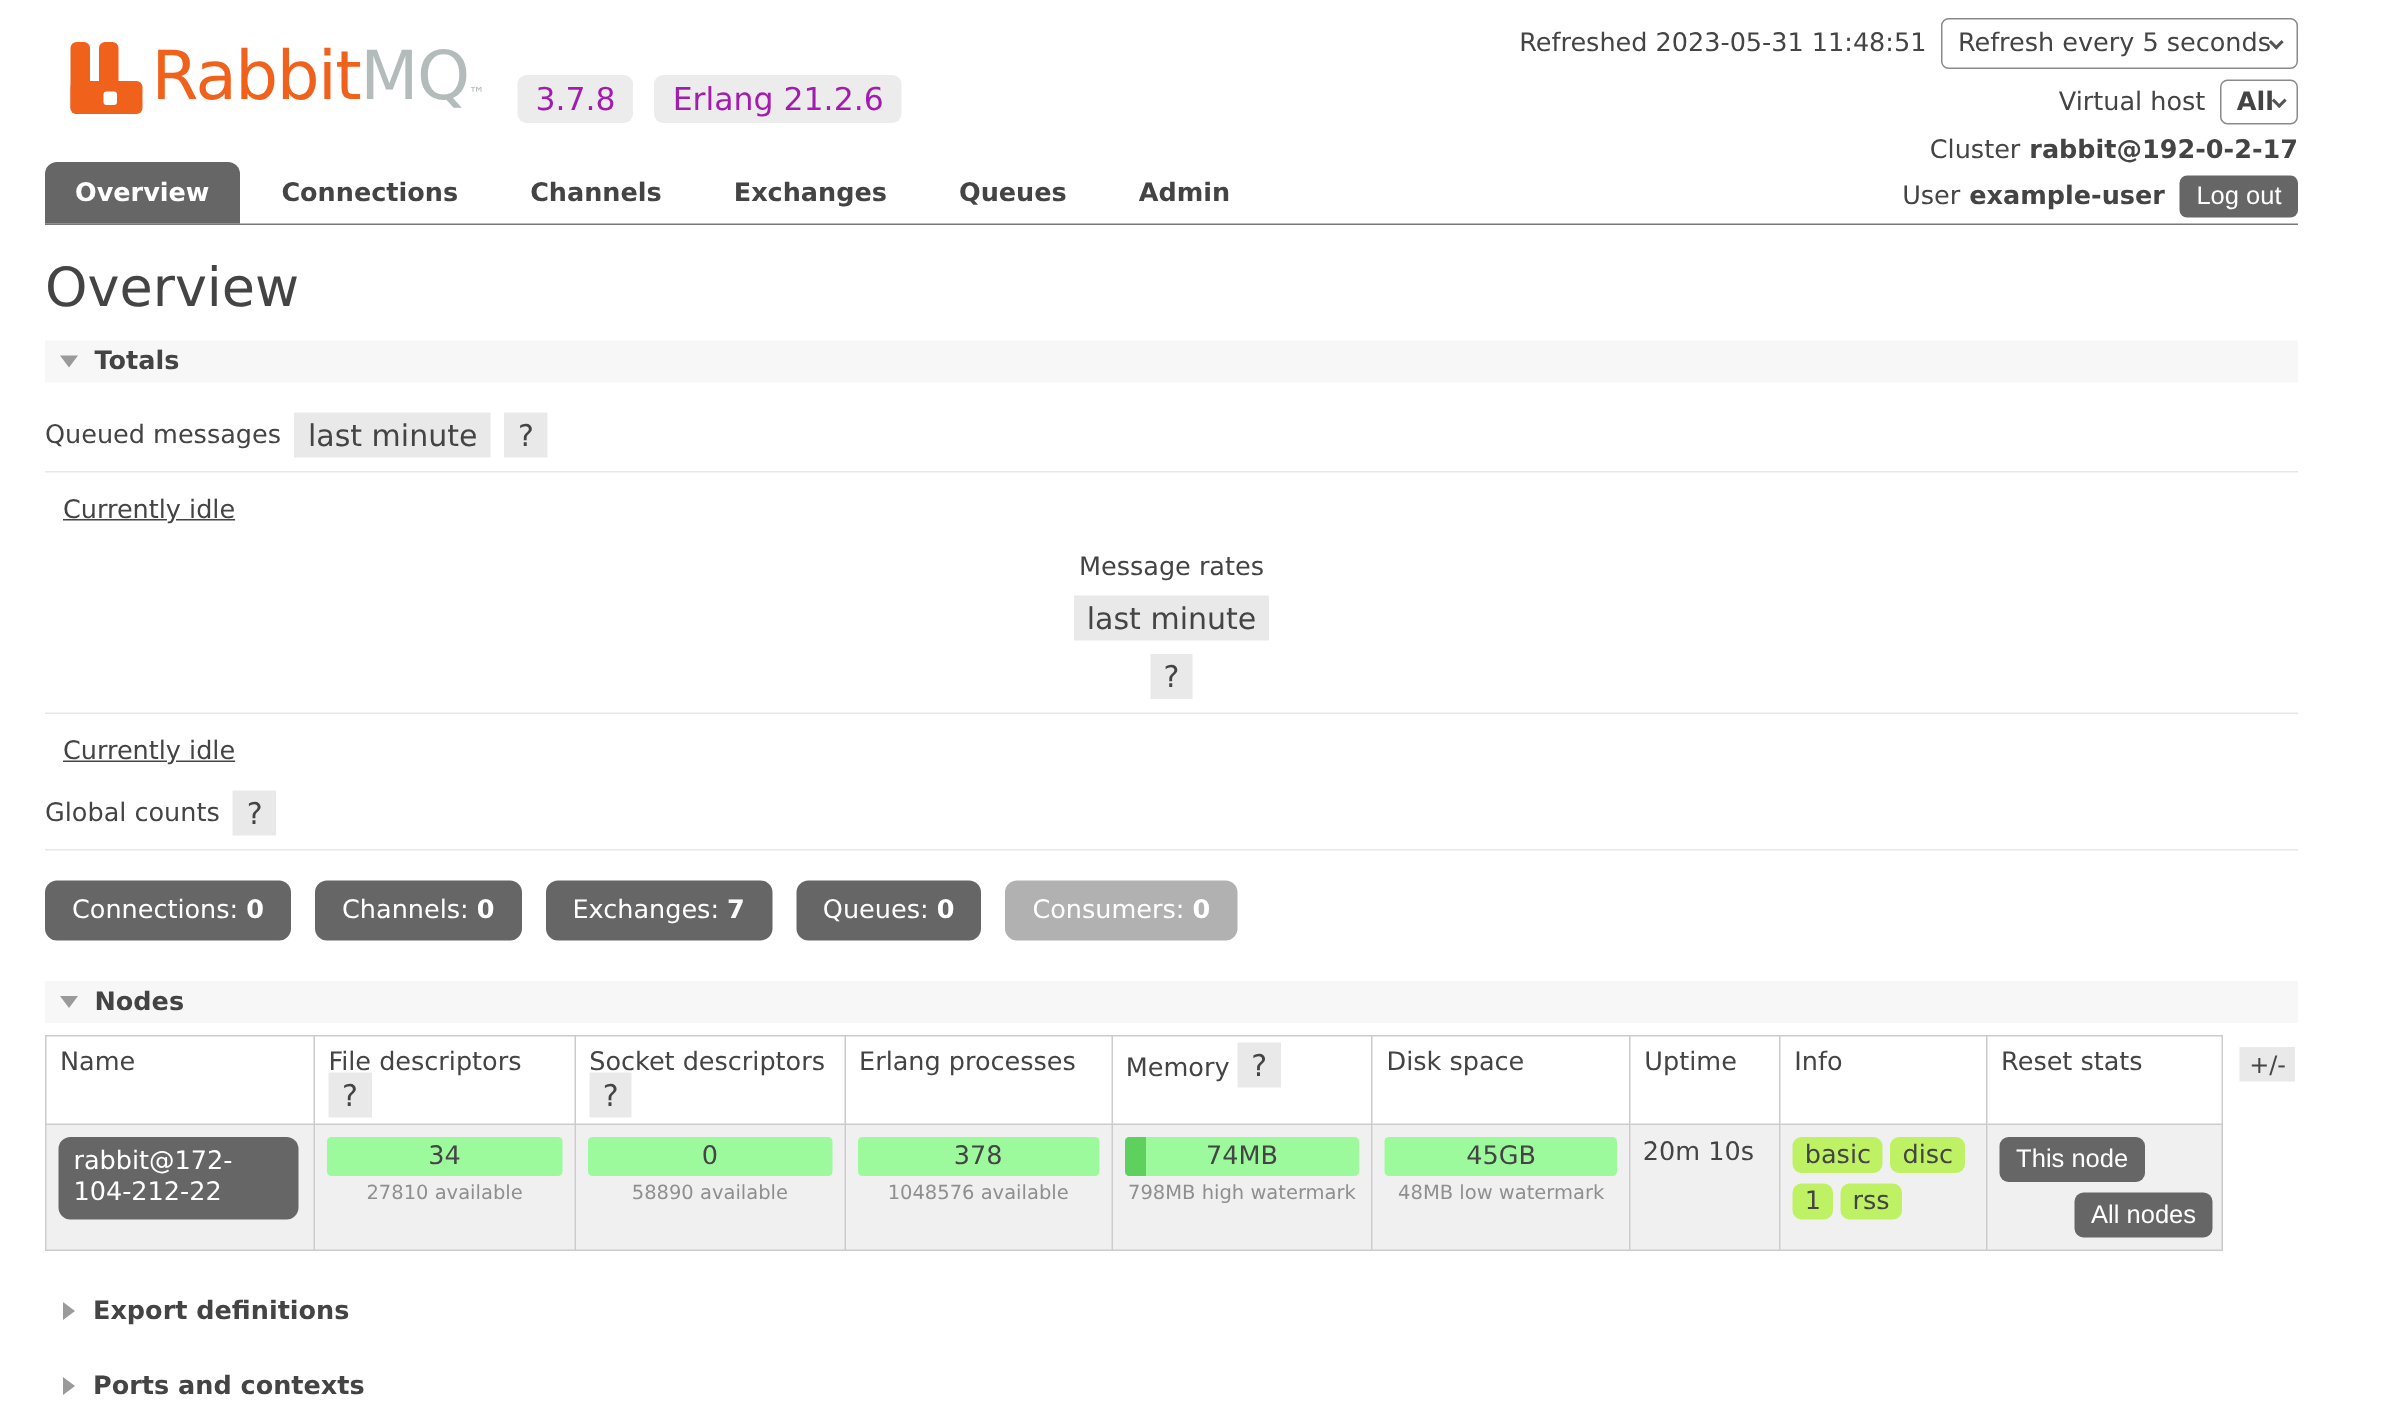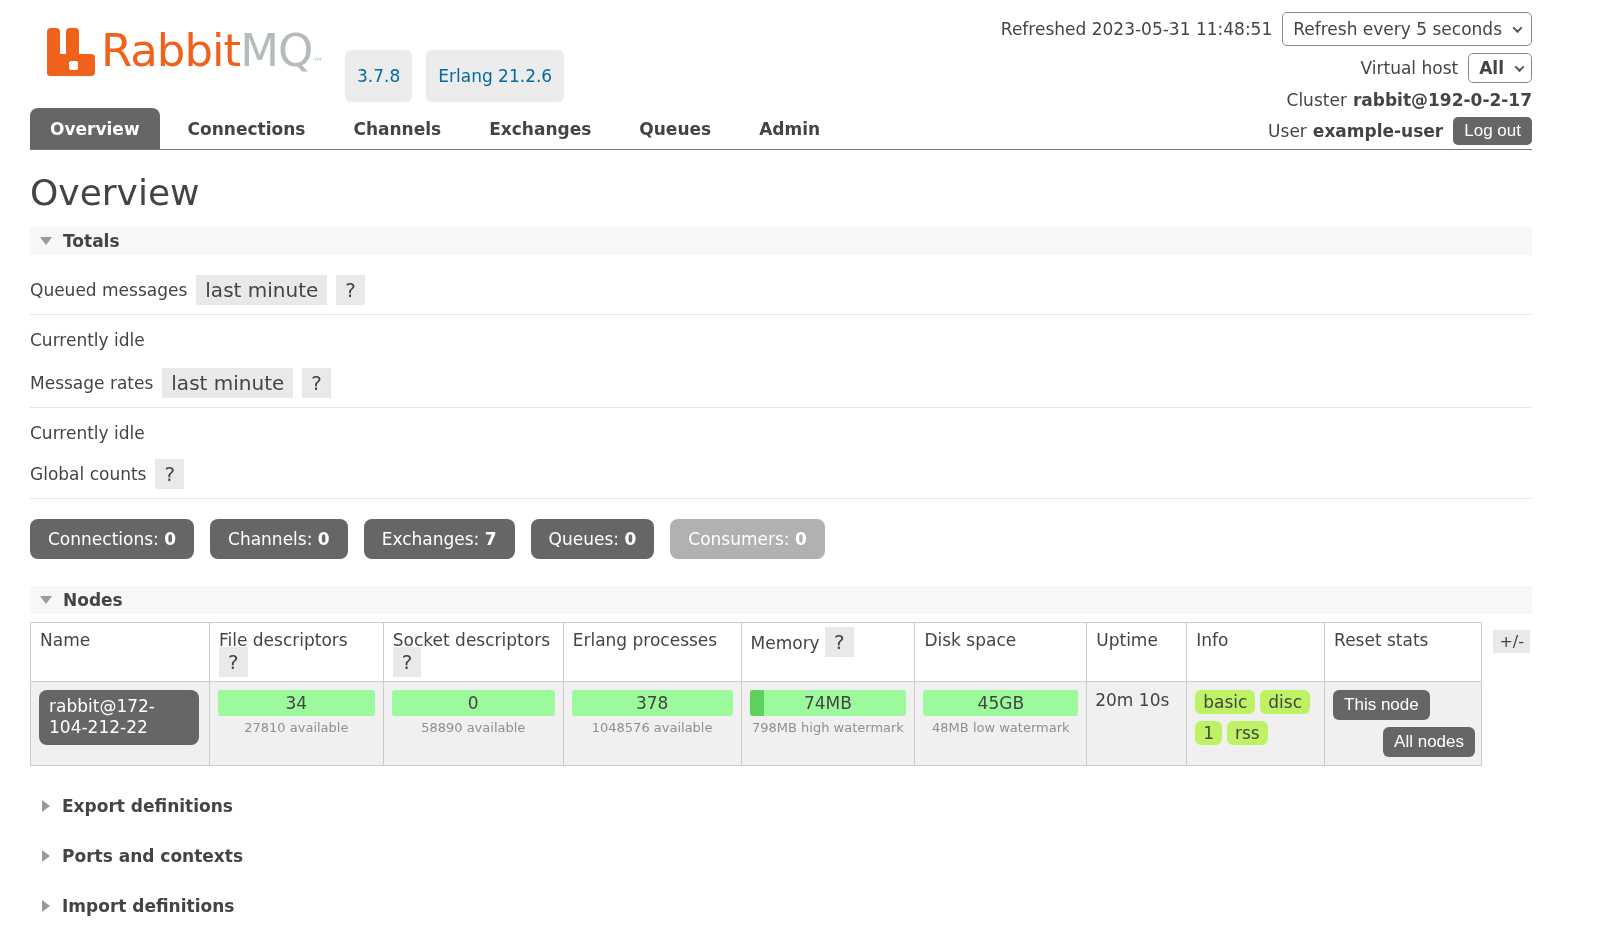--- a/index.html
+++ b/index.html
@@ -12,44 +12,44 @@
 
   
   .header { position: relative; height: 108px; }
   .logo { position: absolute; left: 15px; top: 26px; display: flex; align-items: flex-start; }
   .logo svg { margin-top: 2px; }
   .brand { font-size: 45px; line-height: 50px; letter-spacing: -1px; margin-left: 4px; }
   .brand .orange { color: #f0621c; }
   .brand .gray { color: #b4bbbb; }
   .brand .tm { font-size: 11px; color: #b4bbbb; letter-spacing: 0; }
   .version-badges { position: absolute; left: 315px; top: 50px; display: flex; gap: 14px; }
-  .vbadge { background: #ececec; border-radius: 6px; padding: 16px 12px; font-size: 17px; color: #0369a1; }
+  .vbadge { background: #ececec; border-radius: 6px; padding: 4px 12px; font-size: 21px; color: #a21caf; }
 
   .top-right { position: absolute; right: 0; top: 12px; display: flex; flex-direction: column; align-items: flex-end; gap: 7px; }
   .tr-row { display: flex; align-items: center; gap: 10px; font-size: 17px; }
-  .selectbox { border: 1px solid #8a8a8a; border-radius: 5px; background: #fff; display: inline-flex; align-items: center; gap: 12px; padding: 6px 10px; font-size: 17px; cursor: default; }
+  .selectbox { border: 1px solid #8a8a8a; border-radius: 5px; background: #fff; display: inline-flex; align-items: center; padding: 6px 10px; font-size: 17px; cursor: default; }
   .chev { display: inline-block; width: 7px; height: 7px; border-right: 2px solid #555; border-bottom: 2px solid #555; transform: rotate(45deg) translate(-1px,-1px); }
   .btn-dark { background: #666; color: #fff; border: none; border-radius: 5px; padding: 4px 11px; font-size: 17px; }
 
   
   .tabs { display: flex; border-bottom: 1px solid #777; align-items: flex-end; }
   .tab { padding: 11px 20px 10px; font-weight: bold; font-size: 17px; color: #444; margin-right: 8px; }
   .tab.active { background: #666; color: #fff; border-radius: 8px 8px 0 0; }
 
   
   h1.page-title { font-size: 36px; font-weight: normal; color: #444; margin: 22px 0 14px; }
 
   .section-bar { background: #f7f7f7; height: 28px; display: flex; align-items: center; gap: 11px; padding: 0 0 0 10px; }
   .section-bar b { font-size: 17px; }
   .tri-down { width: 0; height: 0; border-left: 6px solid transparent; border-right: 6px solid transparent; border-top: 8px solid #9a9a9a; }
   .tri-right { width: 0; height: 0; border-top: 6px solid transparent; border-bottom: 6px solid transparent; border-left: 8px solid #9a9a9a; }
 
   .metric-head { display: flex; align-items: center; gap: 9px; padding: 20px 0 9px; border-bottom: 1px solid #e7e7e7; }
   .badge-gray { background: #e9e9e9; padding: 3px 9px; font-size: 20px; color: #444; }
-  .idle { margin: 15px 0 2px; }
+  .idle { margin: 15px 12px 2px; text-decoration: underline; }
 
   .count-row { display: flex; gap: 16px; margin: 20px 0 27px; }
   .count-btn { background: #666; color: #fff; border-radius: 8px; padding: 10px 18px; font-size: 17px; }
   .count-btn b { font-weight: bold; }
   .count-btn.muted { background: #b1b1b1; }
 
   
   .nodes-area { position: relative; margin-top: 8px; }
   .plusminus { position: absolute; right: 2px; top: 8px; background: #e9e9e9; padding: 2px 6px; font-size: 16px; }
   table.nodes { border-collapse: collapse; width: 1452px; font-size: 17px; }
@@ -138,21 +138,21 @@
     <b>Totals</b>
   </div>
 
   <div class="metric-head">
     <span>Queued messages</span>
     <span class="badge-gray">last minute</span>
     <span class="badge-gray">?</span>
   </div>
   <div class="idle">Currently idle</div>
 
-  <div class="metric-head" style="padding-top:16px;">
+  <div class="metric-head" style="padding-top:16px;flex-direction:column;">
     <span>Message rates</span>
     <span class="badge-gray">last minute</span>
     <span class="badge-gray">?</span>
   </div>
   <div class="idle">Currently idle</div>
 
   <div class="metric-head" style="padding-top:14px;">
     <span>Global counts</span>
     <span class="badge-gray">?</span>
   </div>

